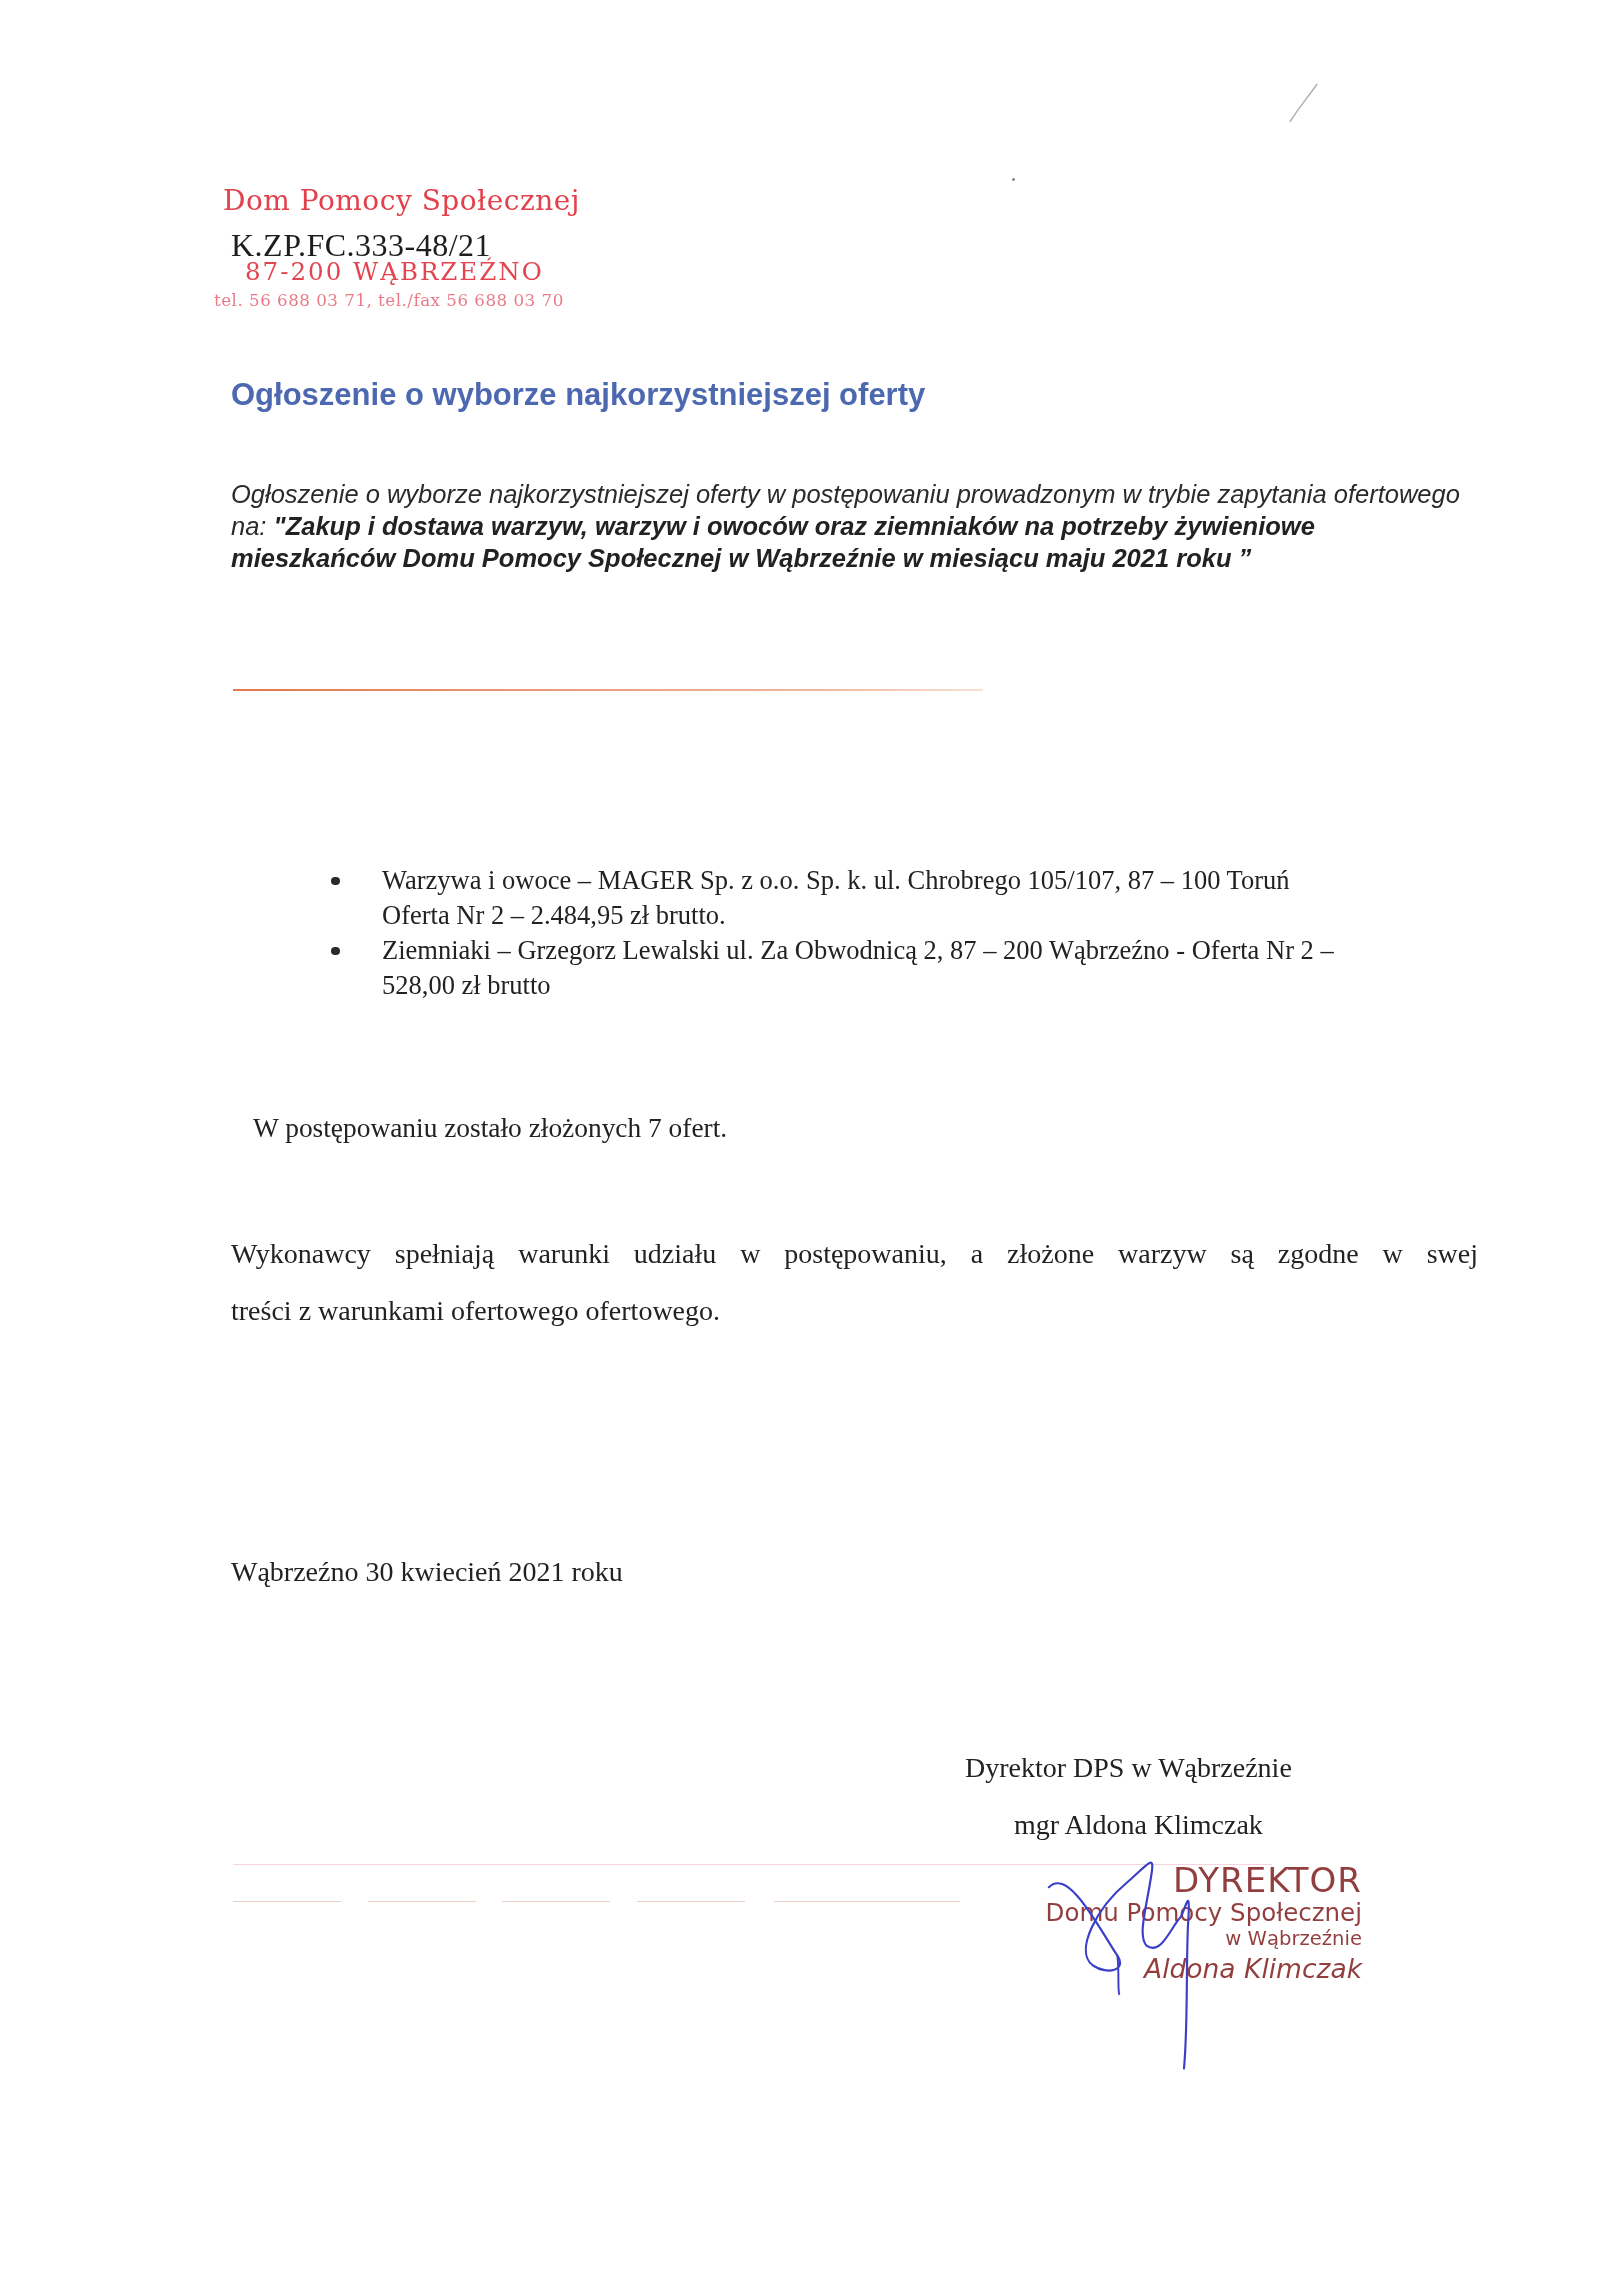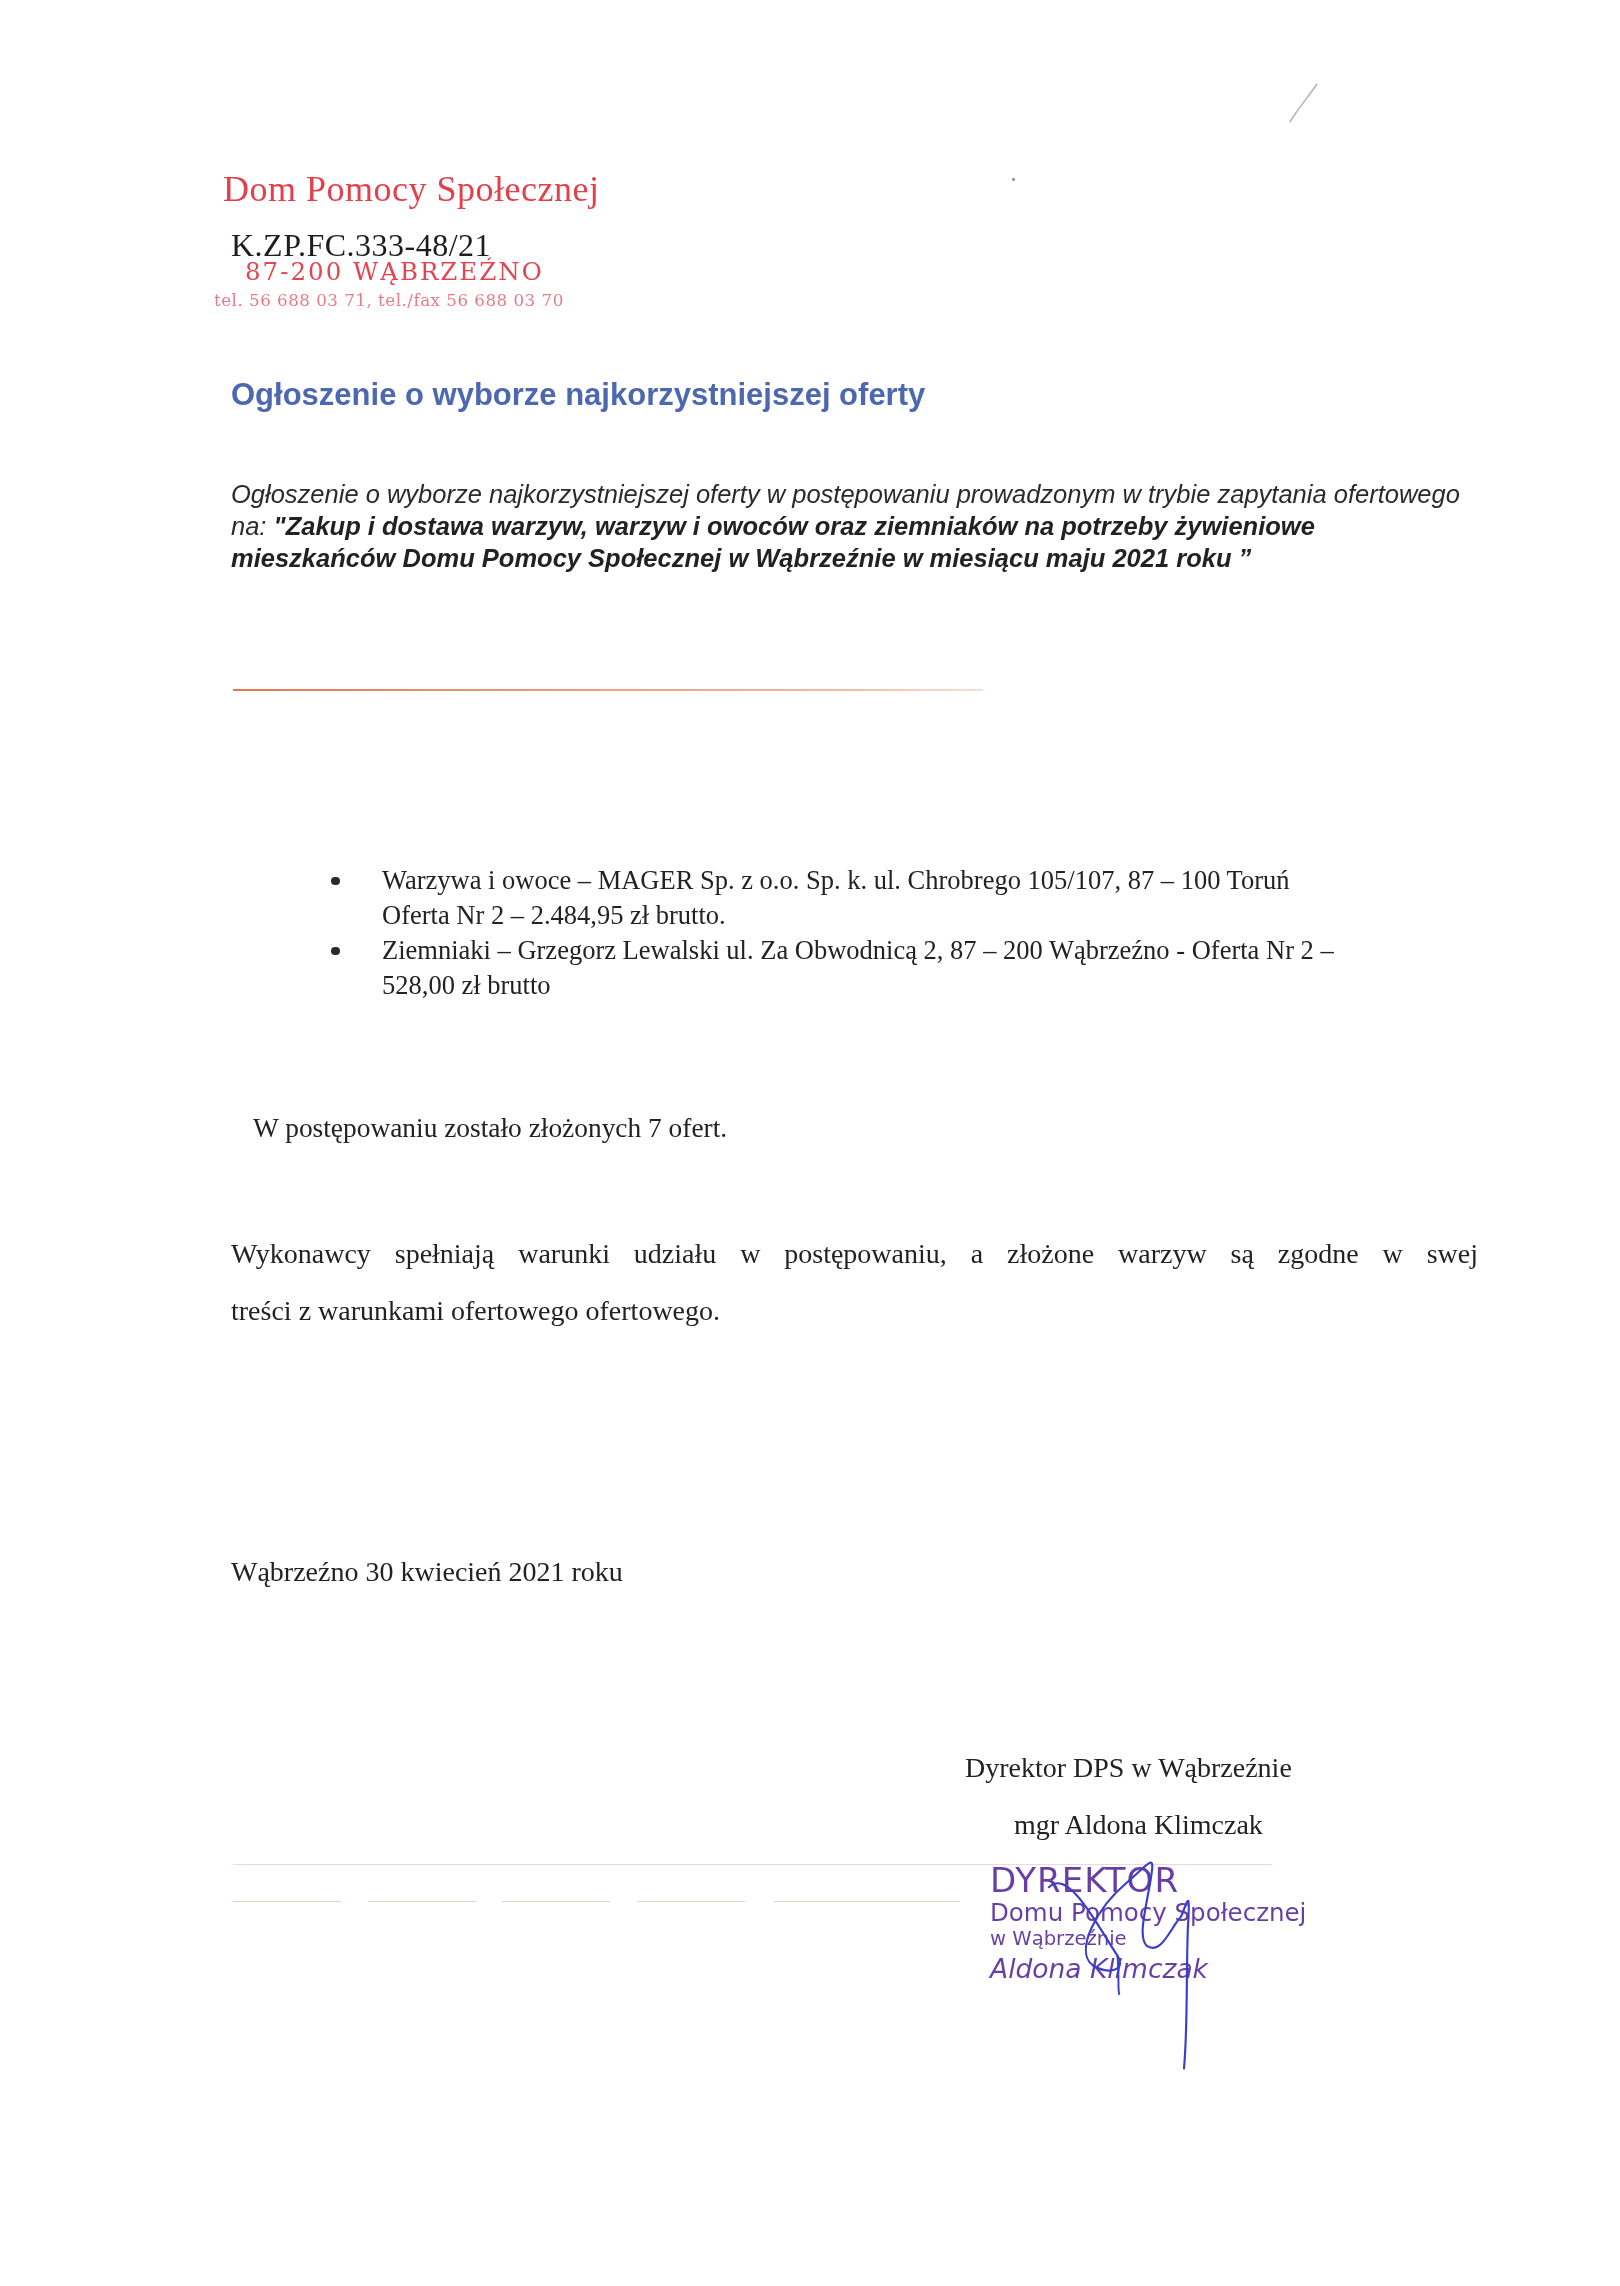--- a/index.html
+++ b/index.html
@@ -3,21 +3,21 @@
 <meta charset="utf-8">
 <style>
   html, body { margin: 0; padding: 0; background: #ffffff; }
   body { width: 1620px; height: 2287px; position: relative; overflow: hidden; }
   .page { position: absolute; left: 0; top: 0; width: 1620px; height: 2287px; background: #fff; }
 
   .abs { position: absolute; }
 
   
   .stamp-red { color: #e0303c; font-family: "DejaVu Serif", "Liberation Serif", serif; }
-  .stamp-l1 { left: 223px; top: 168px; font-size: 36px; letter-spacing: 0.5px; opacity: 0.92; font-family: Liberation Serif, serif; }
+  .stamp-l1 { left: 223px; top: 184px; font-size: 28px; letter-spacing: 0.5px; opacity: 0.92; }
   .stamp-l3 { left: 245px; top: 257px; font-size: 24.5px; letter-spacing: 2px; opacity: 0.9; }
   .stamp-l4 { left: 214px; top: 290px; font-size: 16.7px; letter-spacing: 0.5px; color: #e45a6a; opacity: 0.8; }
   .refno { left: 231px; top: 227px; font-family: "Liberation Serif", serif; font-size: 32px; color: #1d1d1d; letter-spacing: 0.5px; }
 
   
   .title { left: 231px; top: 377px; font-family: "Liberation Sans", sans-serif; font-weight: bold; font-size: 31px; color: #4c68b0; }
 
   
   .intro { left: 231px; top: 478px; width: 1245px; font-family: "Liberation Sans", sans-serif; font-style: italic; font-size: 25.5px; line-height: 32px; color: #2a2a2a; }
   .intro .bold { font-weight: bold; color: #222; }
@@ -39,21 +39,21 @@
 
   .date { left: 231px; top: 1556px; font-size: 28px; }
 
   .sign-role { left: 965px; top: 1733px; font-size: 28px; margin-top: 19px; }
   .sign-name { left: 1014px; top: 1809px; font-size: 28px; }
 
   .rule-pink { left: 233px; top: 1864px; width: 1039px; height: 1px; background: #f4c8d8; opacity: 0.8; }
   .rule-dash { top: 1901px; height: 1px; background: #e8d0c4; }
 
   
-  .dstamp { left: 990px; top: 1862px; width: 372px; font-family: "DejaVu Sans", "Liberation Sans", sans-serif; color: #4c1d95; text-align: left; opacity: 0.85; }
+  .dstamp { left: 990px; top: 1862px; width: 372px; font-family: "DejaVu Sans", "Liberation Sans", sans-serif; color: #7f1d1d; text-align: right; opacity: 0.85; }
   .dstamp .d1 { font-size: 34px; letter-spacing: 1px; line-height: 37px; }
   .dstamp .d2 { font-size: 24.5px; line-height: 27.4px; }
   .dstamp .d3 { font-size: 19.6px; line-height: 25.5px; }
   .dstamp .d4 { font-size: 26.5px; line-height: 33px; font-style: italic; }
 
   .signature { left: 1039px; top: 1848px; width: 245px; height: 235px; }
   .scan-mark { left: 1284px; top: 78px; width: 39px; height: 49px; }
   .dot { width: 2.9px; height: 2.9px; border-radius: 50%; background: #888; }
 </style>
 </head>

